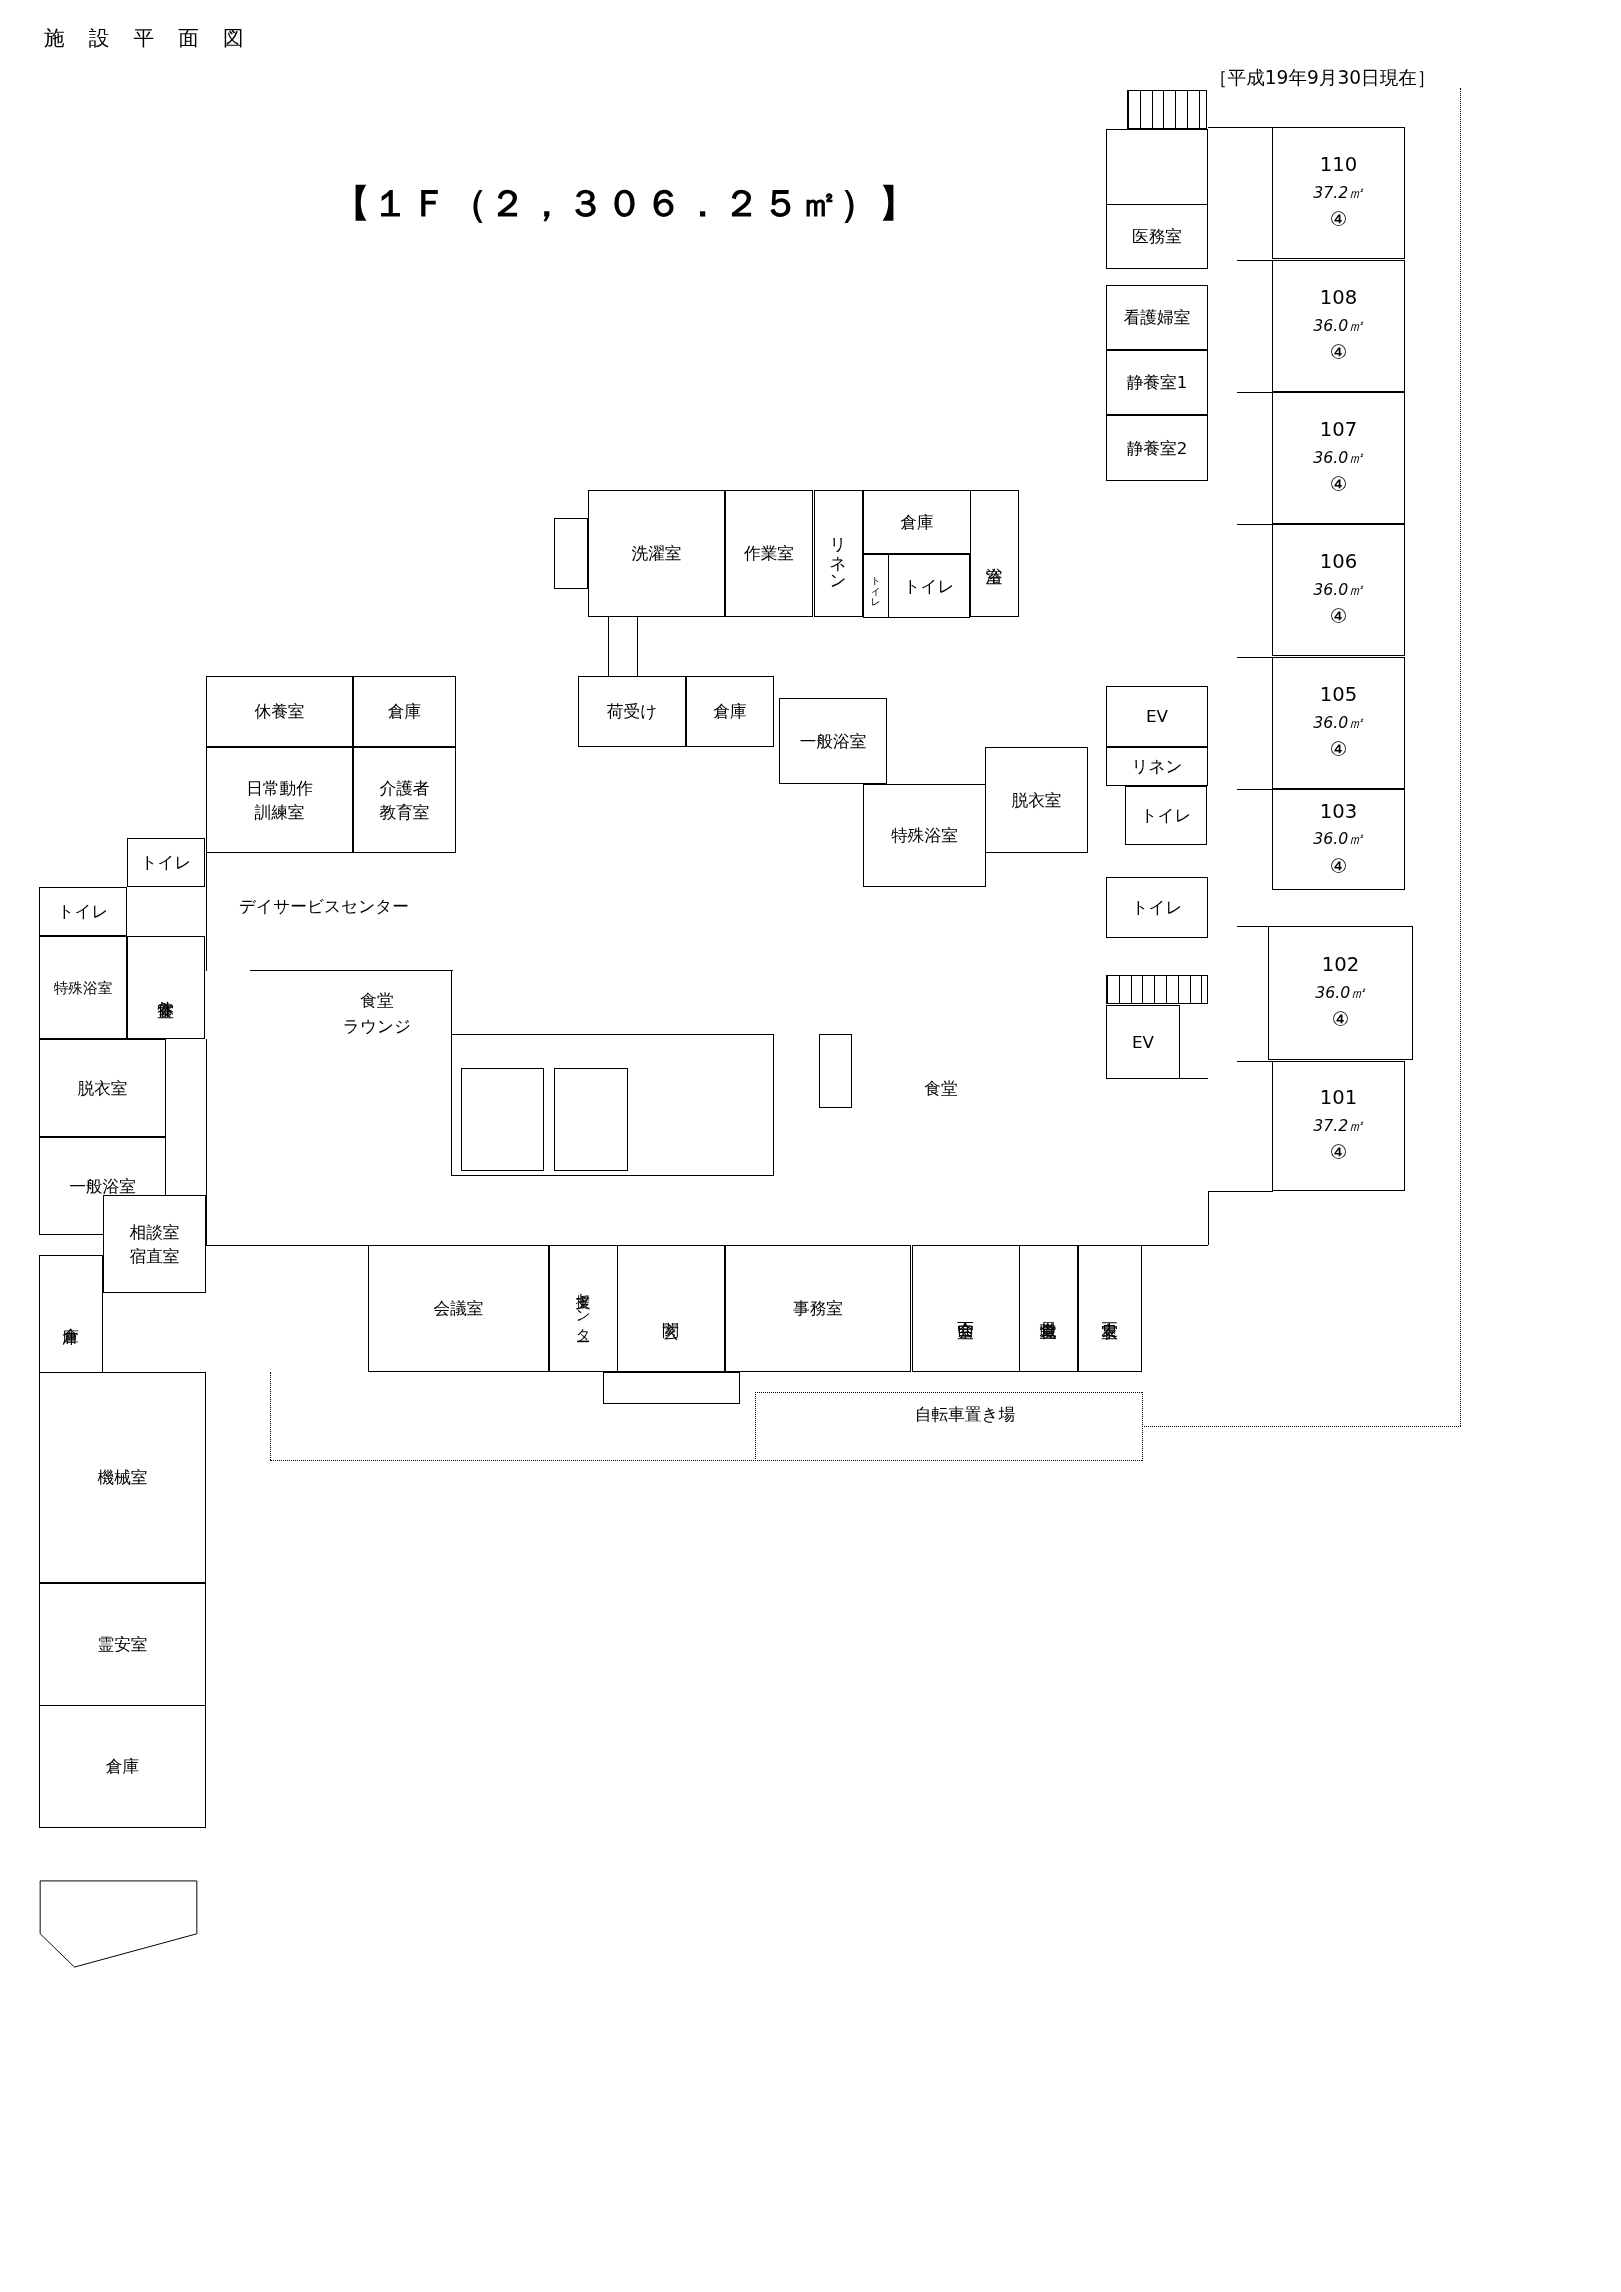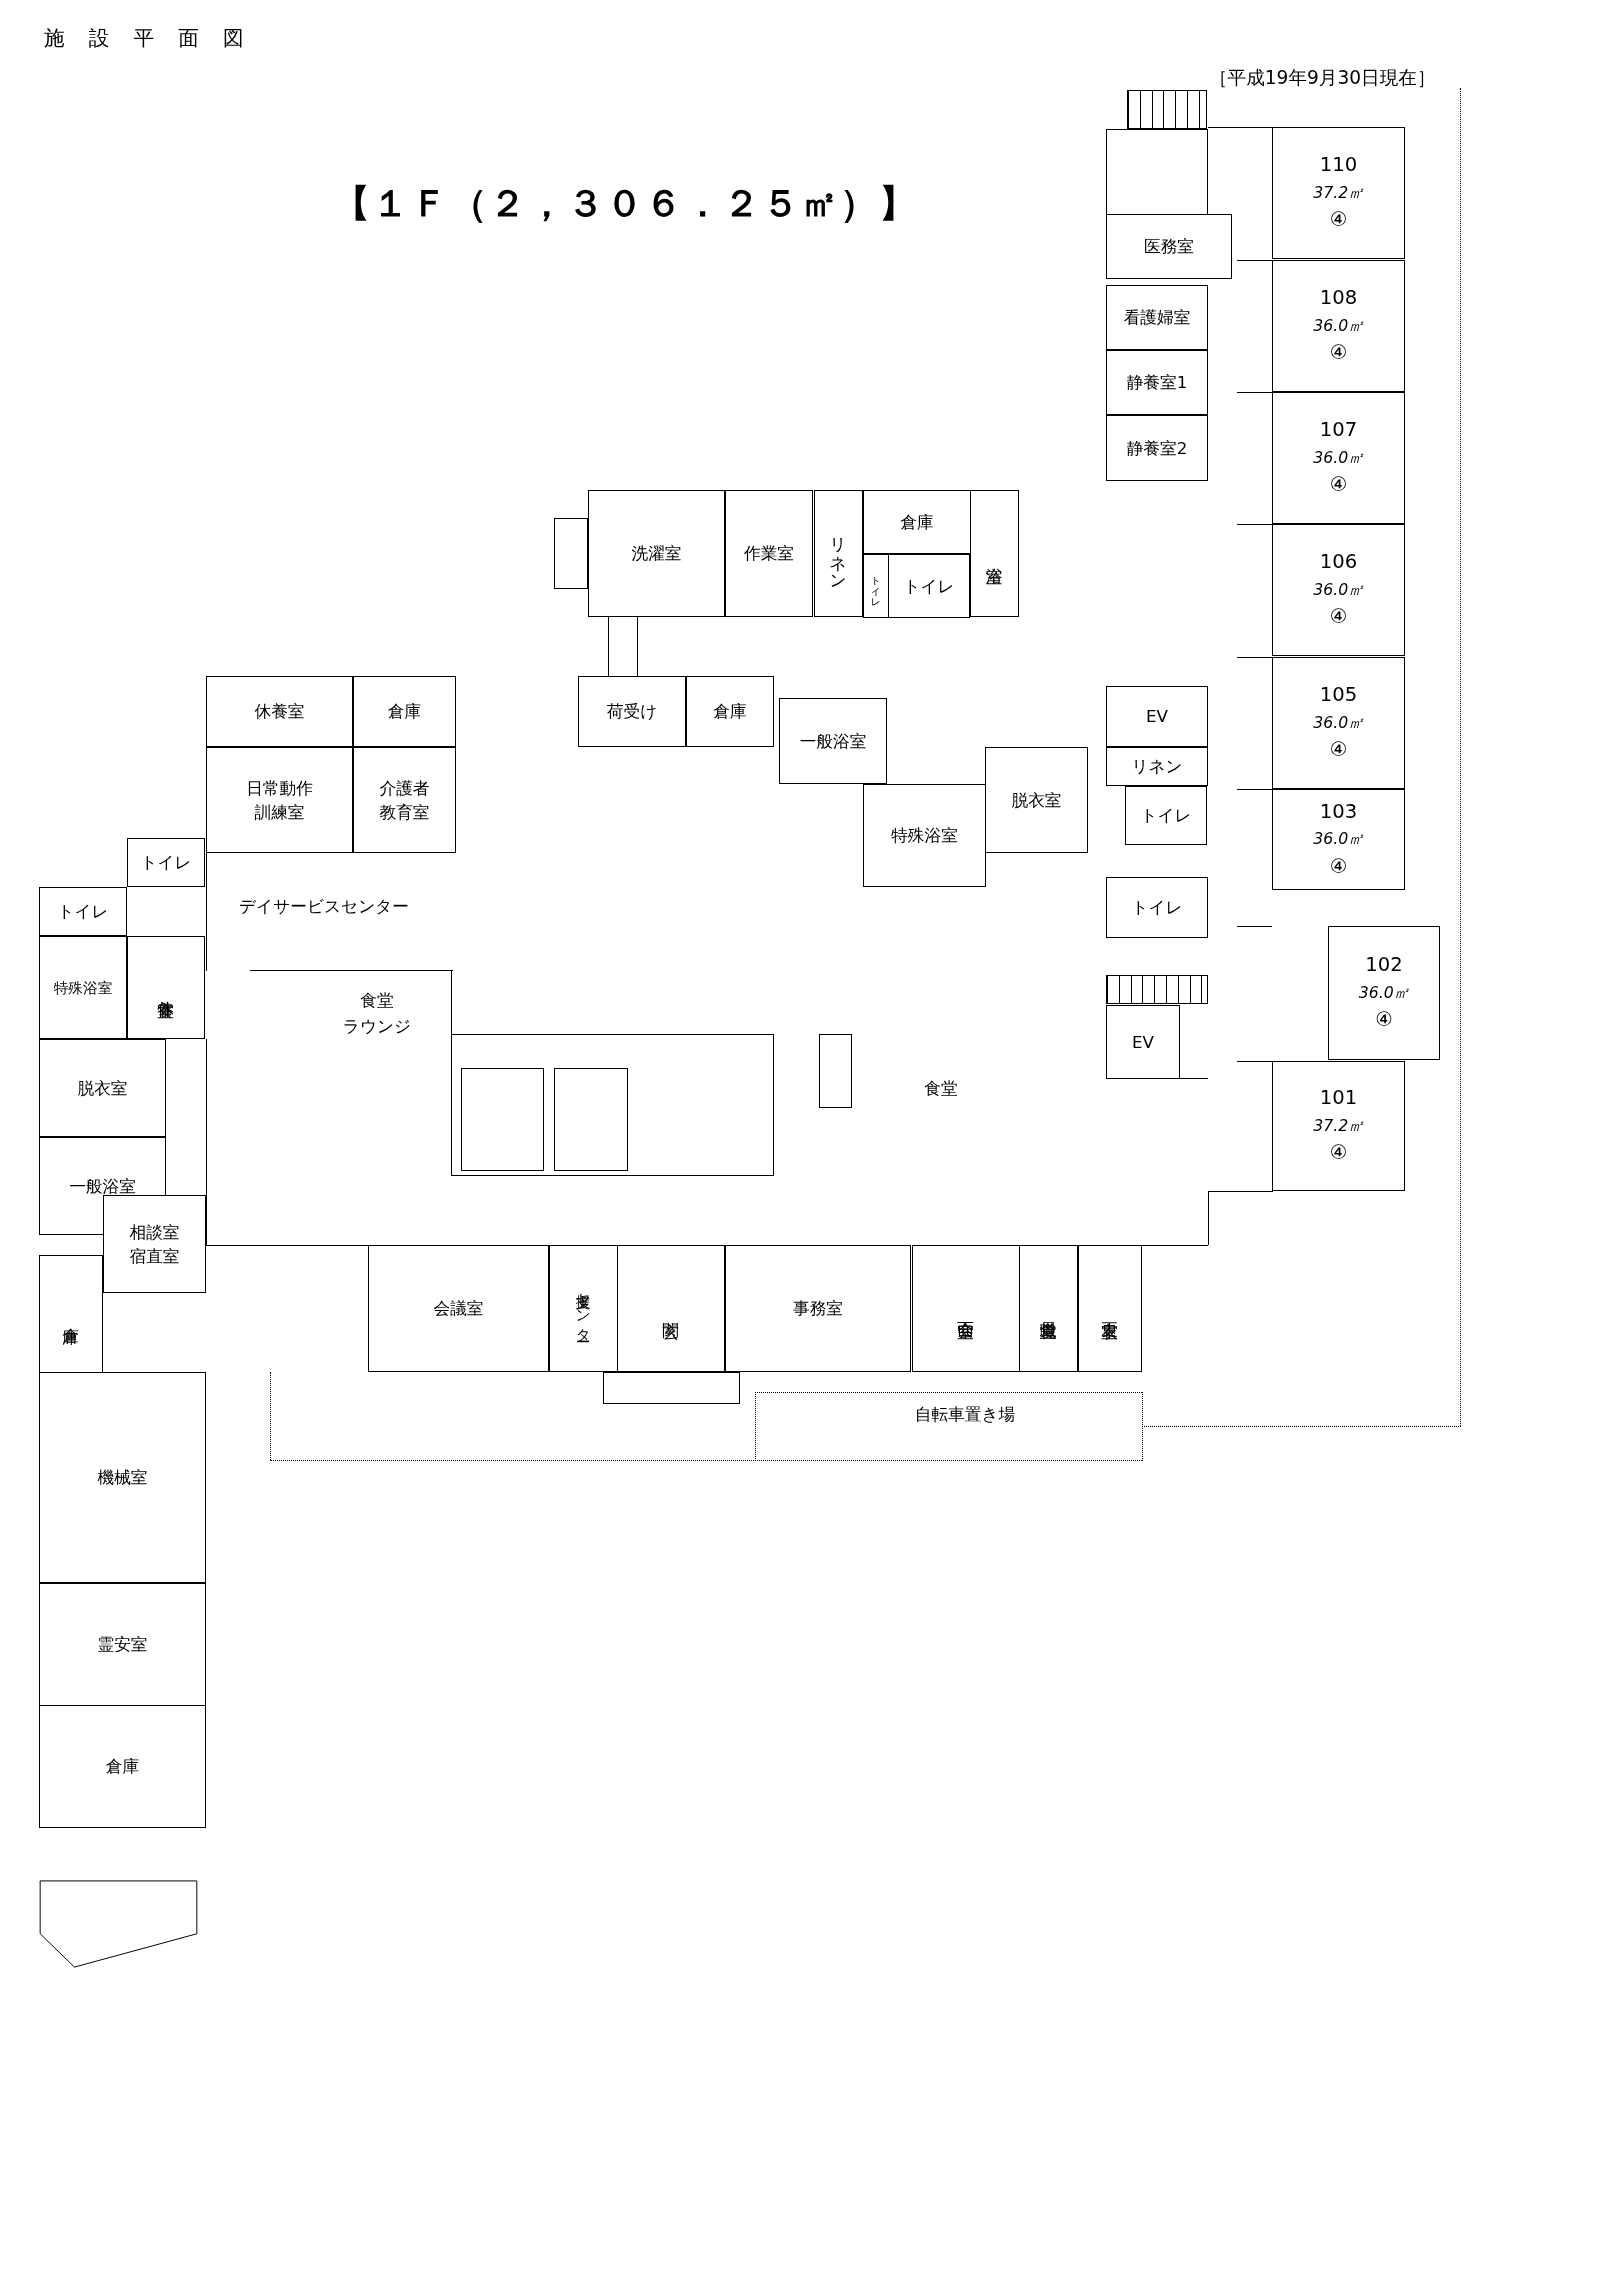--- a/index.html
+++ b/index.html
@@ -59,34 +59,34 @@
   <div class="room gr" style="left:1272px;top:657px;width:133px;height:132px">
     <span class="gr-num">105</span>
     <span class="gr-area">36.0㎡</span>
     <span class="gr-cap">④</span>
   </div>
   <div class="room gr" style="left:1272px;top:789px;width:133px;height:101px">
     <span class="gr-num">103</span>
     <span class="gr-area">36.0㎡</span>
     <span class="gr-cap">④</span>
   </div>
-  <div class="room gr" style="left:1328px;top:926px;width:112px;height:134px">
+  <div class="room gr" style="left:1268px;top:926px;width:145px;height:134px">
     <span class="gr-num">102</span>
     <span class="gr-area">36.0㎡</span>
     <span class="gr-cap">④</span>
   </div>
   <div class="room gr" style="left:1272px;top:1061px;width:133px;height:130px">
     <span class="gr-num">101</span>
     <span class="gr-area">37.2㎡</span>
     <span class="gr-cap">④</span>
   </div>
 
   <div class="hatch" style="left:1127px;top:90px;width:80px;height:39px"></div>
   <div class="room" style="left:1106px;top:129px;width:102px;height:91px"></div>
-  <div class="room" style="left:1106px;top:214px;width:126px;height:65px">医務室</div>
+  <div class="room" style="left:1106px;top:204px;width:102px;height:65px">医務室</div>
   <div class="room" style="left:1106px;top:285px;width:102px;height:65px">看護婦室</div>
   <div class="room" style="left:1106px;top:350px;width:102px;height:65px">静養室1</div>
   <div class="room" style="left:1106px;top:415px;width:102px;height:66px">静養室2</div>
   <div class="room" style="left:1106px;top:686px;width:102px;height:61px">EV</div>
   <div class="room" style="left:1106px;top:747px;width:102px;height:39px">リネン</div>
   <div class="room" style="left:1125px;top:786px;width:82px;height:59px">トイレ</div>
   <div class="room" style="left:1106px;top:877px;width:102px;height:61px">トイレ</div>
   <div class="hatch" style="left:1106px;top:975px;width:102px;height:29px"></div>
   <div class="room" style="left:1106px;top:1005px;width:74px;height:74px">EV</div>
 

